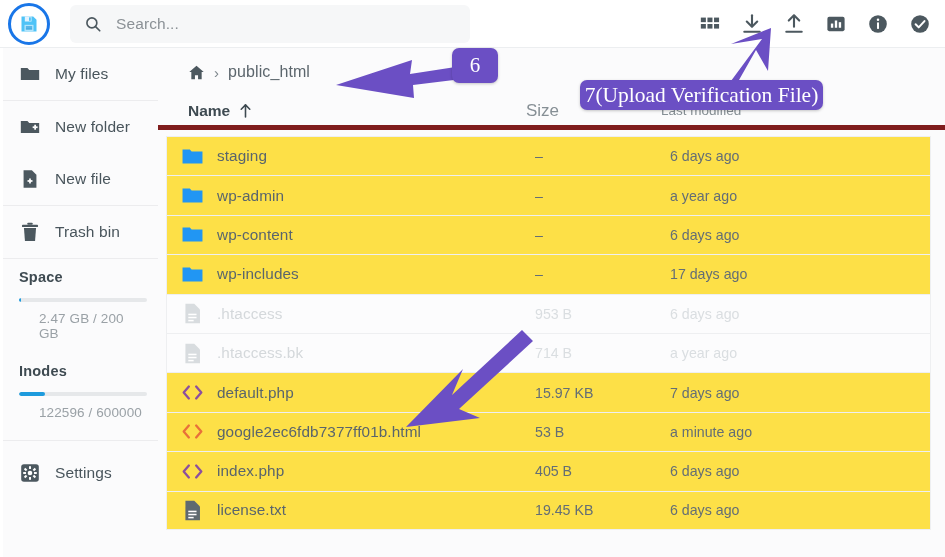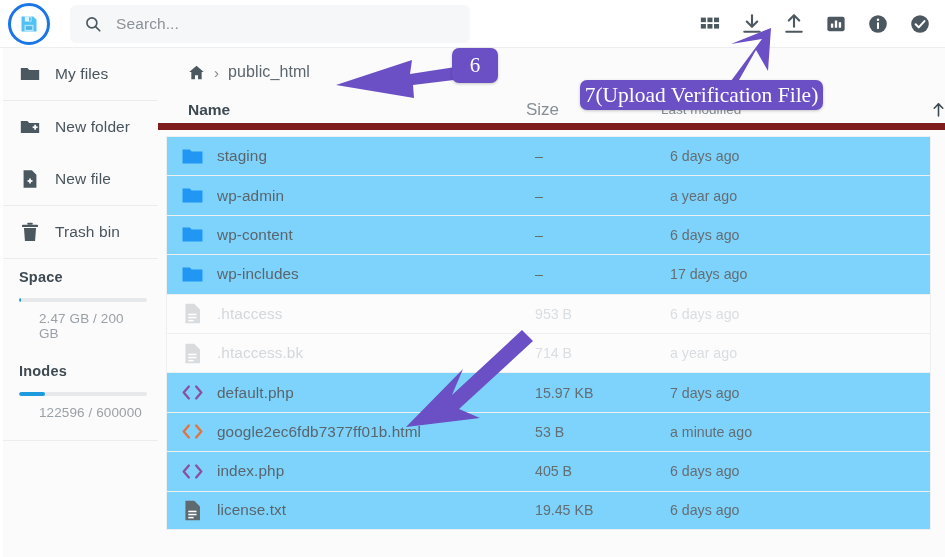--- a/index.html
+++ b/index.html
@@ -101,33 +101,32 @@
   }
   .home-icon { width:17px; height:17px; display:block; }
   .crumb-sep { margin: 0 9px; color:#7d868c; font-size:15px; line-height:1; }
   .crumb-txt { font-size:16px; color:#5c666d; letter-spacing:.1px; cursor:pointer; }
 
   .colhead {
     position:relative;
     height: 34px;
     display:flex; align-items:center;
     padding-left: 30px;
-    border-bottom:7px solid #7f1d1d;
-    justify-content:space-between;
+    border-bottom:5px solid #7f1d1d;
   }
   .ch-name { font-size:15.5px; font-weight:bold; color:#3e4a51; }
   .sortarrow { margin-left:9px; width:13px; height:15px; display:inline-block; vertical-align:-2px;}
   .ch-size { position:absolute; left:368px; font-size:17px; color:#868f95; }
   .ch-mod  { position:absolute; left:503px; font-size:13.5px; color:#868f95; }
 
   .rows { position:relative; padding: 6px 14px 0 8px; }
   .row {
     position:relative;
     height: 39.4px;
-    background:#7dd3fc;
+    background:#fde047;
     border:1px solid #eeeff1;
     border-bottom:none;
     display:flex; align-items:center;
     padding-left: 14px;
   }
   .row:last-child { border-bottom:1px solid #eeeff1; }
   .row.faded { background:#fcfcfd; }
   .row .ricon { width:23px; height:23px; flex:0 0 auto; display:block; }
   .row .rname {
     margin-left: 13px;
@@ -290,20 +289,37 @@
     <div class="meter-block" style="padding-top:18px">
       <div class="meter-title">Inodes</div>
       <div class="meter-track">
         <div class="meter-fill" id="inodes-fill" style="width: 20.4%; background: rgb(30, 155, 221);"></div>
       </div>
       <div class="meter-text">122596 / 600000</div>
     </div>
 
     <div class="sdiv" style="margin-top:16px"></div>
 
+    <div class="sitem settings-item">
+      <svg class="sico" viewBox="0 0 24 24">
+        <rect x="2.4" y="2.4" width="19.2" height="19.2" rx="3" fill="#4c585f"></rect>
+        <g fill="#fff">
+          <circle cx="12" cy="12" r="2.5"></circle>
+          <rect x="10.9" y="4.6" width="2.2" height="3"></rect>
+            <rect x="10.9" y="16.4" width="2.2" height="3"></rect>
+          <rect x="4.6" y="10.9" width="3" height="2.2"></rect>
+            <rect x="16.4" y="10.9" width="3" height="2.2"></rect>
+          <rect x="6.1" y="6.7" width="2.2" height="3" transform="rotate(-45 7.2 8.2)"></rect>
+          <rect x="15.7" y="14.3" width="2.2" height="3" transform="rotate(-45 16.8 15.8)"></rect>
+          <rect x="15.7" y="6.7" width="2.2" height="3" transform="rotate(45 16.8 8.2)"></rect>
+          <rect x="6.1" y="14.3" width="2.2" height="3" transform="rotate(45 7.2 15.8)"></rect>
+        </g>
+      </svg>
+      <span class="slabel">Settings</span>
+    </div>
   </div>
 
   <div class="main">
 
     <div class="crumbbar">
       <svg class="home-icon" viewBox="0 0 24 24">
         <path d="M12 2.6 1.8 11.2h2.9v10.2h5.1v-5.6h4.4v5.6h5.1V11.2h2.9z" fill="#4c585f"></path>
       </svg>
       <span class="crumb-sep">›</span>
       <span class="crumb-txt">public_html</span>

